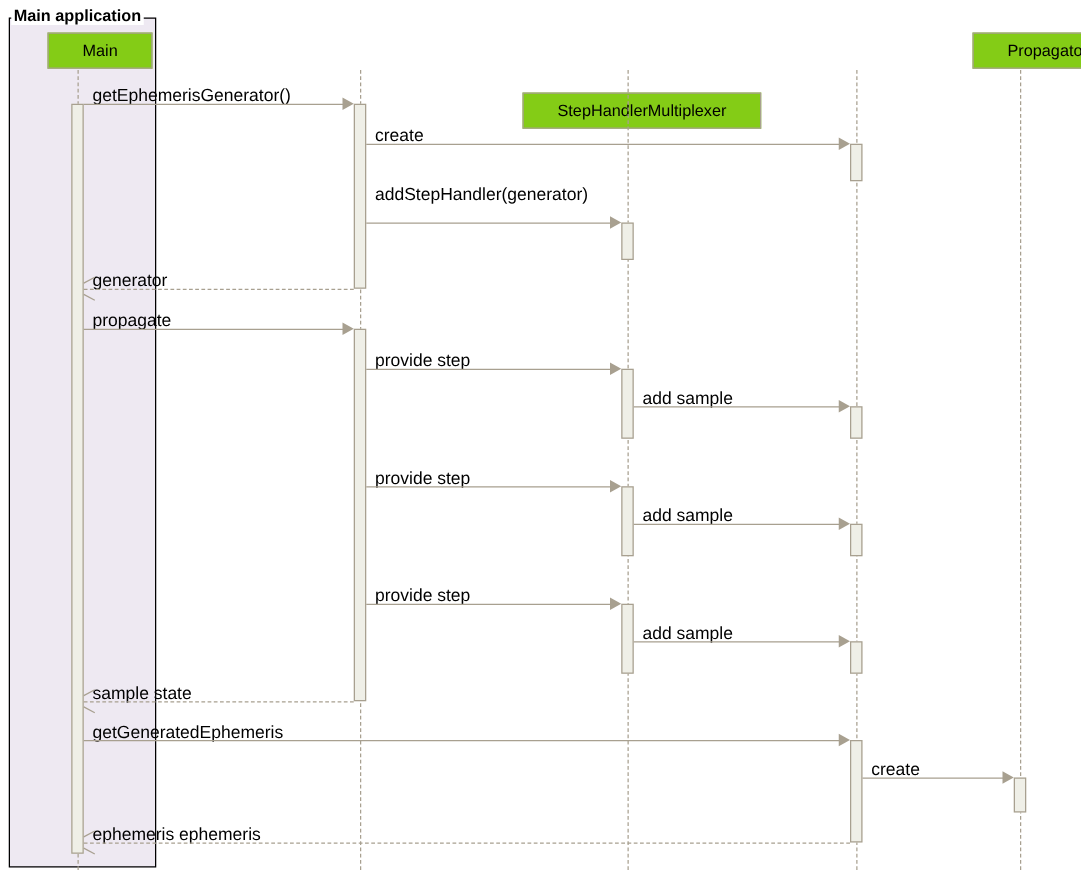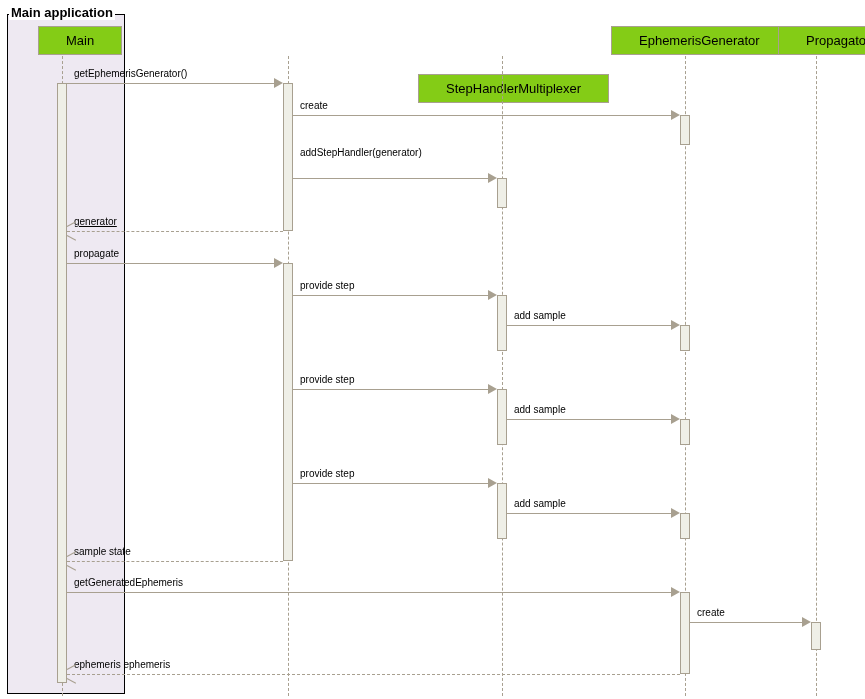--- a/index.html
+++ b/index.html
@@ -47,21 +47,21 @@
     width: 0;
   }
   .activation {
     position: absolute;
     width: 10px;
     background: #EFEFE7;
     border: 1px solid #a8a090;
   }
   .msg-label {
     position: absolute;
-    font-size: 10px;
+    font-size: 14px;
     white-space: nowrap;
   }
   .arrow {
     position: absolute;
     height: 0;
   }
   .arrow.solid { border-top: 1px solid #a8a090; }
   .arrow.dashed { border-top: 1px dashed #a8a090; }
   .arrowhead {
     position: absolute;
@@ -85,21 +85,20 @@
 </head>
 <body>
 
 <div class="diagram">
 
   <div class="box-frame" style="left:7px; top:14px; width:118px; height:680px; background:#EEE9F2;"></div>
   <div class="box-label" style="left:9px; top:5px;">Main application</div>
 
   <div class="participant" style="left:38px; top:26px;"><span>Main</span></div>
   <div class="participant" style="left:418px; top:26px;margin-top:48px;"><span>StepHandlerMultiplexer</span></div>
-  <div class="participant" style="left:611px; top:26px;"><span>EphemerisGenerator</span></div>
   <div class="participant" style="left:778px; top:26px;"><span>Propagator</span></div>
 
   <div class="lifeline" style="left:62px; top:56px; height:640px;"></div>
   <div class="lifeline" style="left:288px; top:56px; height:640px;"></div>
   <div class="lifeline" style="left:502px; top:56px; height:640px;"></div>
   <div class="lifeline" style="left:685px; top:56px; height:640px;"></div>
   <div class="lifeline" style="left:816px; top:56px; height:640px;"></div>
 
   <div class="activation" style="left:57px; top:83px; height:600px;"></div>
   <div class="activation" style="left:283px; top:83px; height:148px;"></div>
@@ -120,21 +119,21 @@
   <div class="arrowhead right" style="left:274px; top:78px;"></div>
 
   <div class="msg-label" style="left:300px; top:100px;">create</div>
   <div class="arrow solid" style="left:293px; top:115px; width:384px;"></div>
   <div class="arrowhead right" style="left:671px; top:110px;"></div>
 
   <div class="msg-label" style="left:300px; top:147px;">addStepHandler(generator)</div>
   <div class="arrow solid" style="left:293px; top:178px; width:201px;"></div>
   <div class="arrowhead right" style="left:488px; top:173px;"></div>
 
-  <div class="msg-label" style="left:74px; top:216px;text-decoration:underline;">generator</div>
+  <div class="msg-label" style="left:74px; top:216px;">generator</div>
   <div class="arrow dashed" style="left:67px; top:231px; width:216px;"></div>
   <div class="arrowhead left-open" style="left:67px; top:226px;"></div>
 
   <div class="msg-label" style="left:74px; top:248px;">propagate</div>
   <div class="arrow solid" style="left:67px; top:263px; width:213px;"></div>
   <div class="arrowhead right" style="left:274px; top:258px;"></div>
 
   <div class="msg-label" style="left:300px; top:280px;">provide step</div>
   <div class="arrow solid" style="left:293px; top:295px; width:201px;"></div>
   <div class="arrowhead right" style="left:488px; top:290px;"></div>

